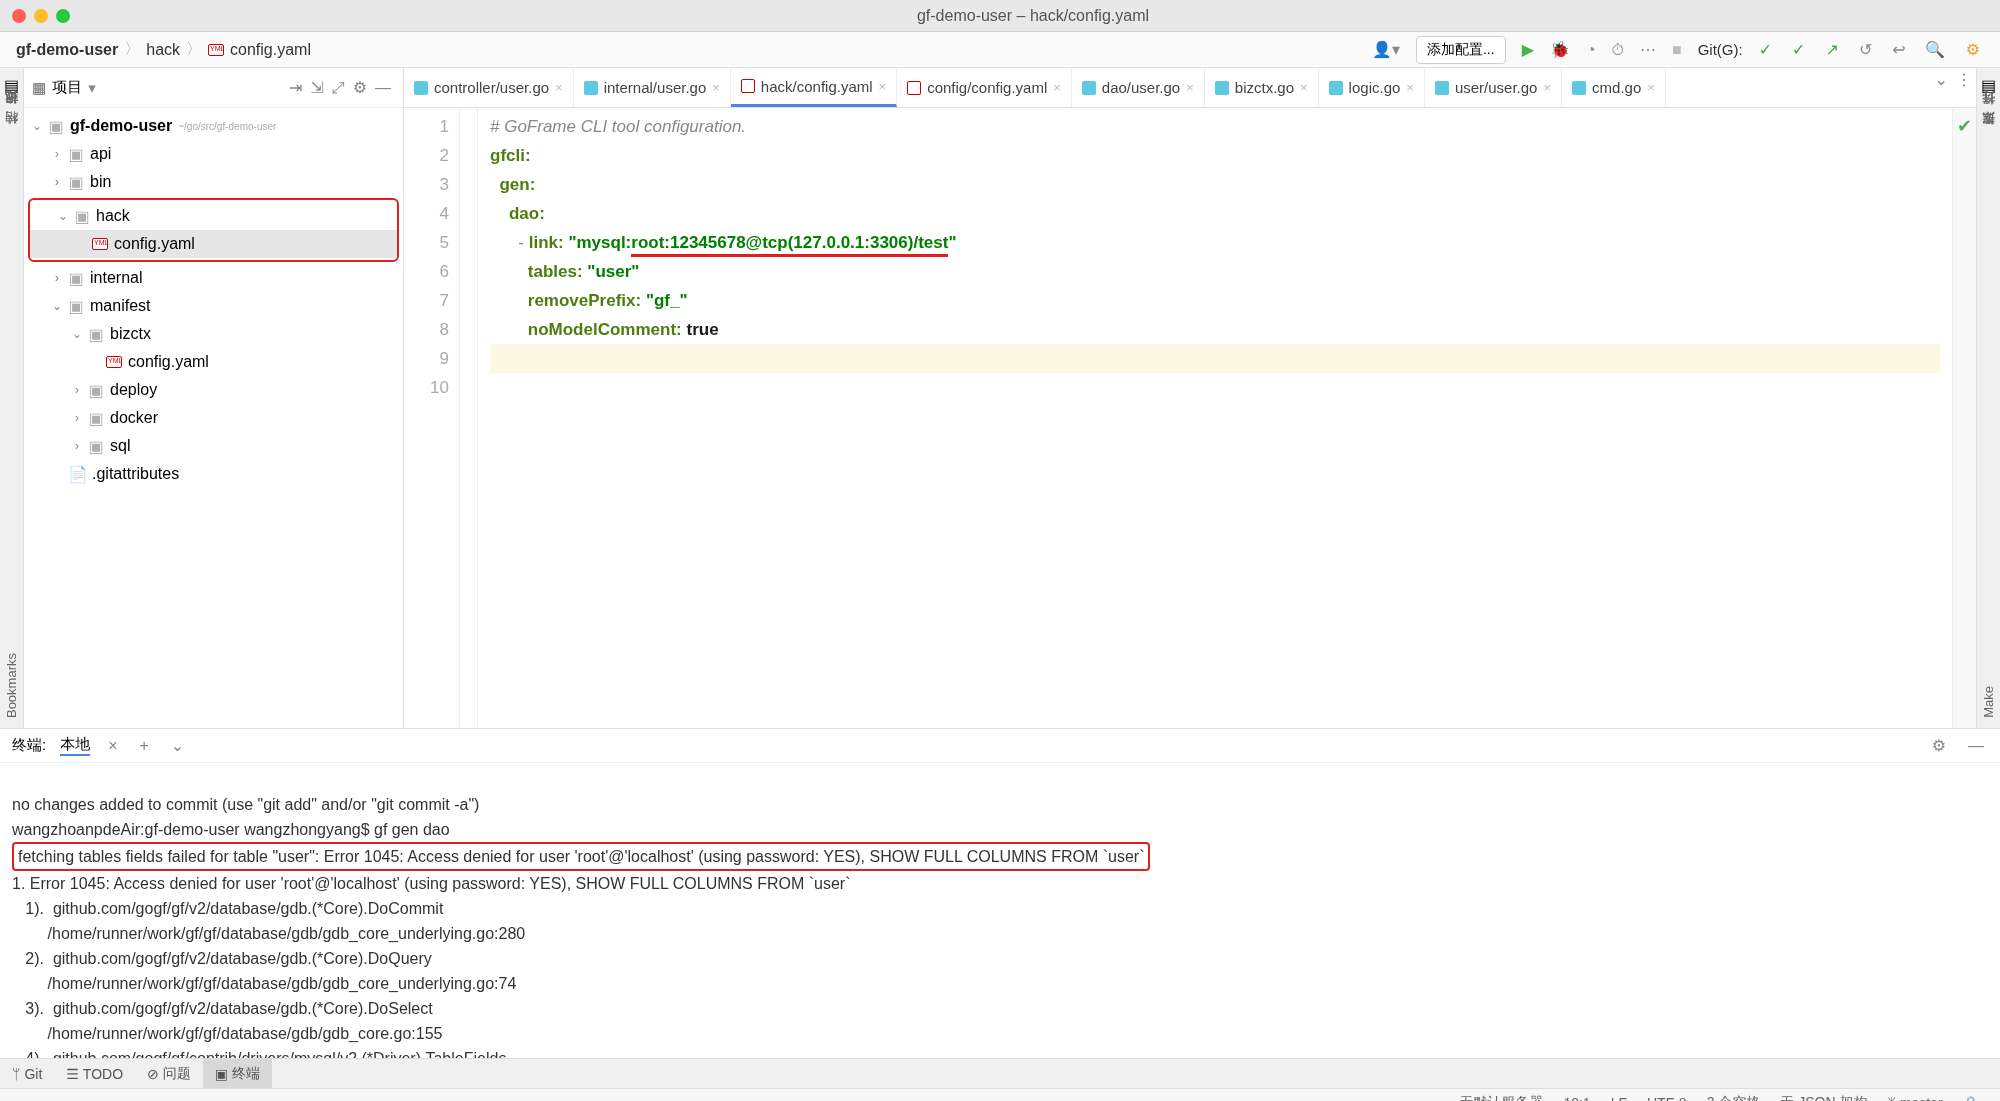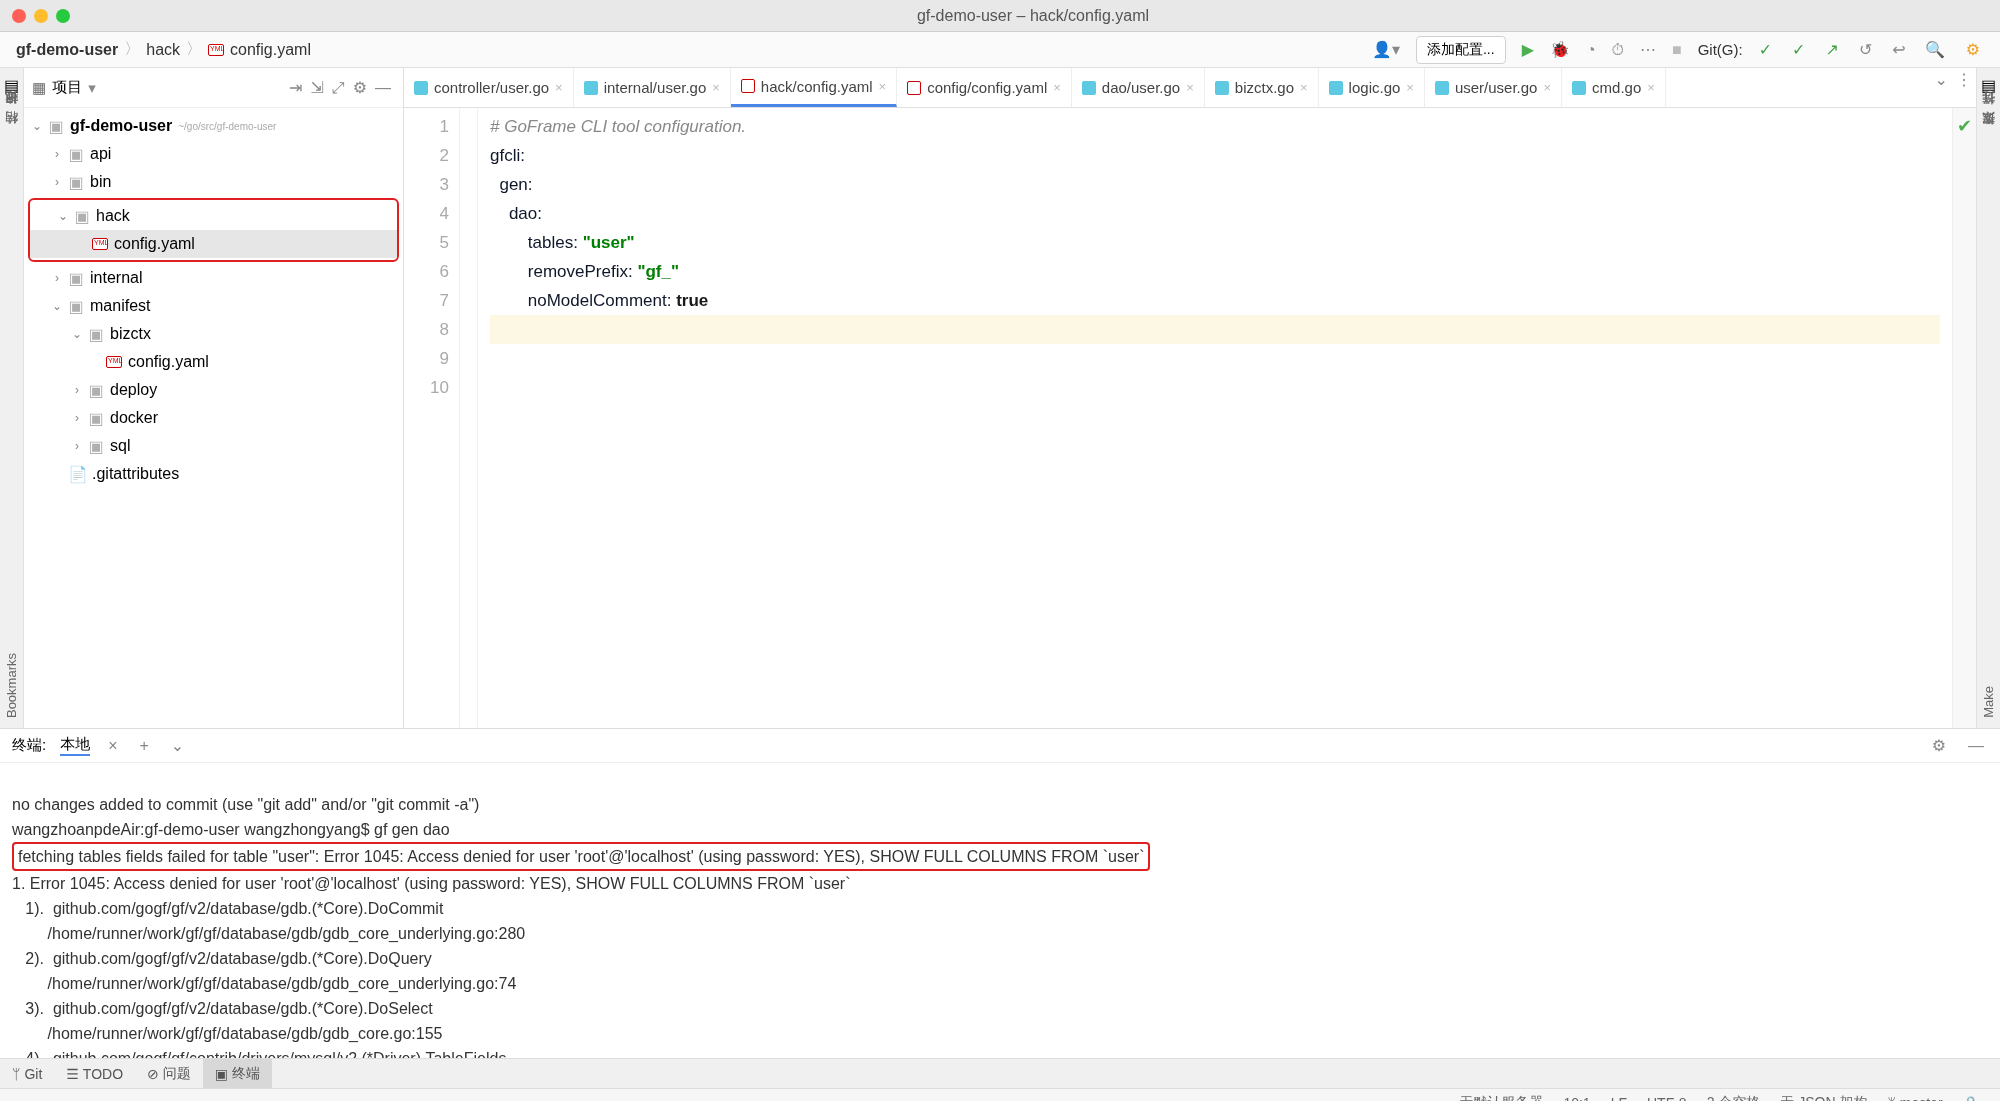--- a/index.html
+++ b/index.html
@@ -51,21 +51,21 @@
 .tab.active { border-bottom: 3px solid #4a86e8; }
 .tab .ti { width: 14px; height: 14px; display: inline-block; }
 .go-icon { background: #5dc9e2; border-radius: 2px; }
 .yml-tab-icon { background: #fff; border: 1px solid #c00; border-radius: 2px; }
 
 .code-area { flex: 1; display: flex; font-family: "Menlo", "Monaco", monospace; font-size: 17px; line-height: 29px; position: relative; }
 .gutter-nums { width: 56px; background: #fff; text-align: right; color: #aaa; padding: 4px 10px 4px 0; border-right: 1px solid #f0f0f0; }
 .fold-gutter { width: 18px; background: #fff; border-right: 1px solid #f0f0f0; }
 .code-lines { flex: 1; padding: 4px 12px; background: #fff; }
 .code-lines .cm { color: #888; font-style: italic; }
-.code-lines .key { color: #0f172a; font-weight: 400; }
+.code-lines .key { color: #4d7c0f; font-weight: 700; }
 .code-lines .str { color: #008000; font-weight: 600; }
 .code-lines .bool { color: #1a1a1a; font-weight: 600; }
 .code-lines .dash { color: #888; }
 .underline-red { border-bottom: 3px solid #e02020; padding-bottom: 2px; }
 .last-line-hl { background: #fdf8e3; display: block; height: 29px; }
 .code-right-gutter { width: 24px; background: #f8f8f8; border-left: 1px solid #eee; position: relative; }
 .green-check { position: absolute; top: 4px; right: 4px; color: #4caf50; font-size: 18px; }
 
 .right-gutter { width: 24px; background: #f0f0f0; border-left: 1px solid #e0e0e0; display: flex; flex-direction: column; align-items: center; padding-top: 8px; gap: 20px; }
 
@@ -297,20 +297,21 @@
           <div>8</div>
           <div>9</div>
           <div>10</div>
       </div>
       <div class="fold-gutter"></div>
       <div class="code-lines">
 <div><span class="cm"># GoFrame CLI tool configuration.</span></div>
 <div><span class="key">gfcli:</span></div>
 <div>&nbsp;&nbsp;<span class="key">gen:</span></div>
 <div>&nbsp;&nbsp;&nbsp;&nbsp;<span class="key">dao:</span></div>
+<div>&nbsp;&nbsp;&nbsp;&nbsp;&nbsp;&nbsp;<span class="dash">-&nbsp;</span><span class="key">link:</span>&nbsp;<span class="str"><span>"mysql:</span><span class="underline-red">root:12345678@tcp(127.0.0.1:3306)</span><span class="underline-red">/test</span><span>"</span></span></div>
 <div>&nbsp;&nbsp;&nbsp;&nbsp;&nbsp;&nbsp;&nbsp;&nbsp;<span class="key">tables:</span>&nbsp;<span class="str">"user"</span></div>
 <div>&nbsp;&nbsp;&nbsp;&nbsp;&nbsp;&nbsp;&nbsp;&nbsp;<span class="key">removePrefix:</span>&nbsp;<span class="str">"gf_"</span></div>
 <div>&nbsp;&nbsp;&nbsp;&nbsp;&nbsp;&nbsp;&nbsp;&nbsp;<span class="key">noModelComment:</span>&nbsp;<span class="bool">true</span></div>
 <span class="last-line-hl"></span>
       </div>
       <div class="code-right-gutter">
         <span class="green-check">✔</span>
       </div>
     </div>
   </div>

